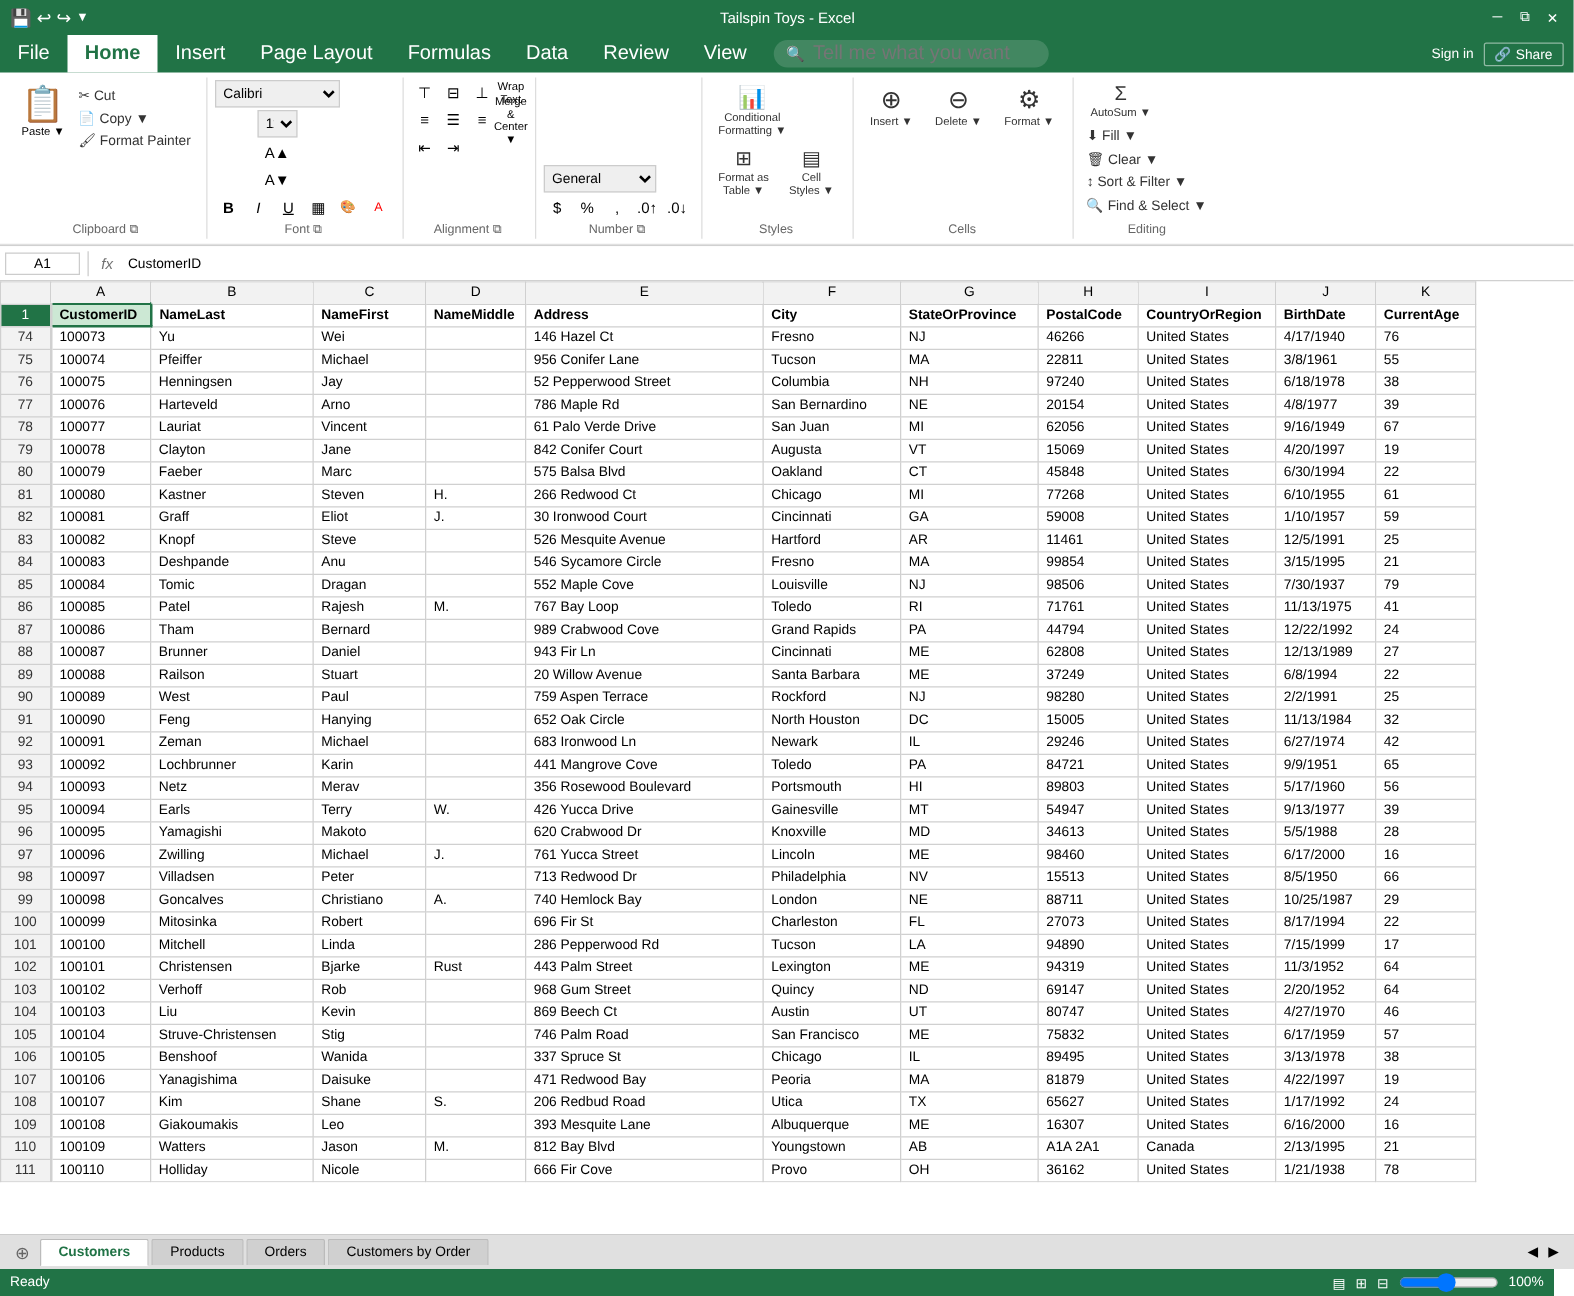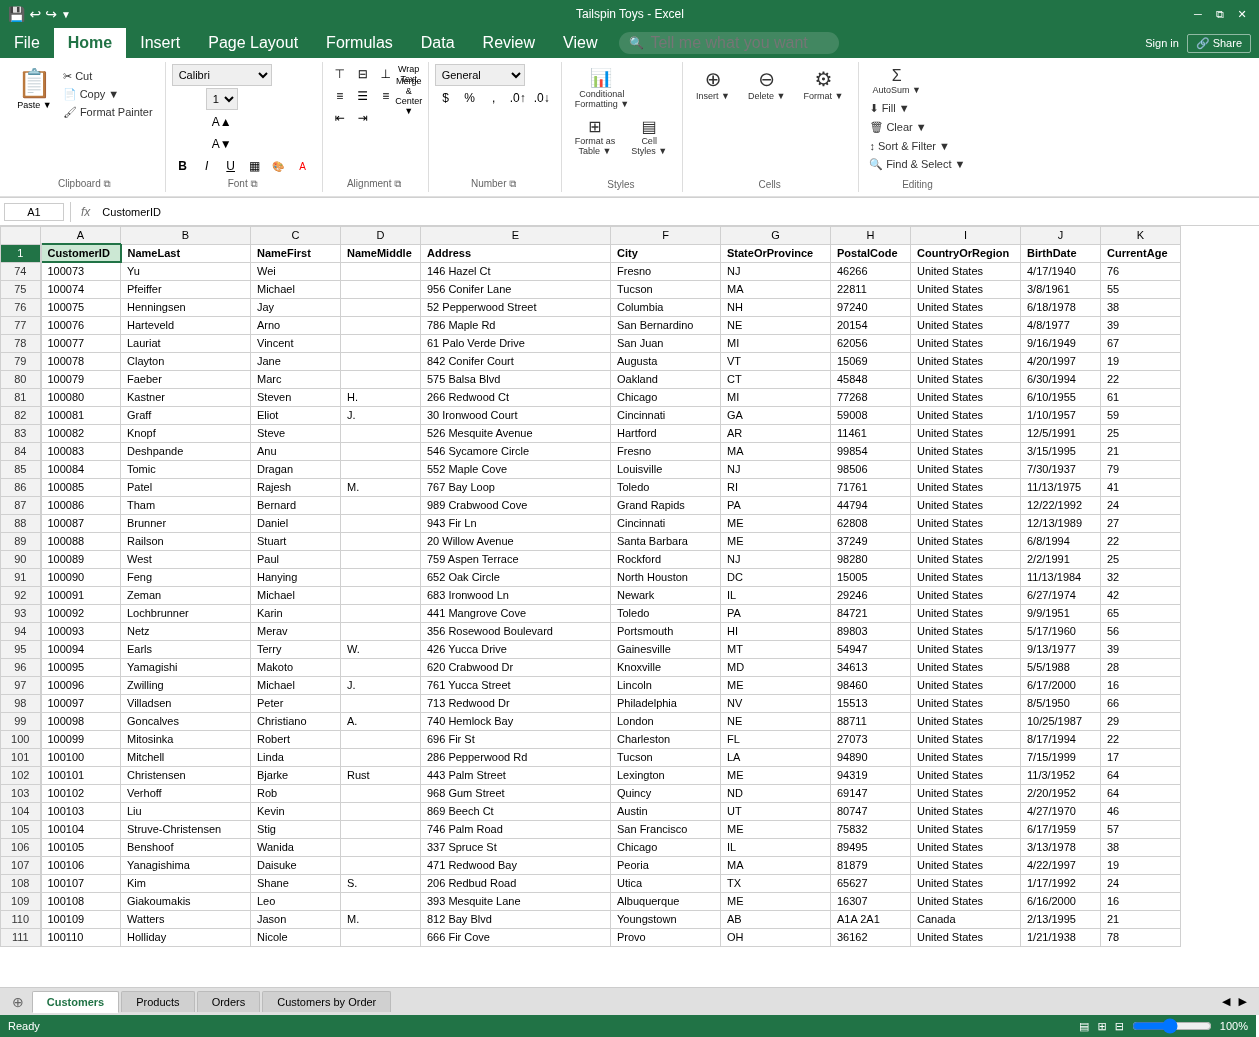--- a/index.html
+++ b/index.html
@@ -56,21 +56,21 @@
     .col-d { width: 80px; min-width: 80px; }
     .col-e { width: 190px; min-width: 190px; }
     .col-f { width: 110px; min-width: 110px; }
     .col-g { width: 110px; min-width: 110px; }
     .col-h { width: 80px; min-width: 80px; }
     .col-i { width: 110px; min-width: 110px; }
     .col-j { width: 80px; min-width: 80px; }
     .col-k { width: 80px; min-width: 80px; }
 
     
-    #status-bar { background: #217346; color: white; height: 22px; display: flex; align-items: center; justify-content: space-between; padding: 0 8px; font-size: 11px; position: fixed; bottom: 0; left: 0; right: 3px; }
+    #status-bar { background: #217346; color: white; height: 22px; display: flex; align-items: center; justify-content: space-between; padding: 0 8px; font-size: 11px; position: fixed; bottom: 0; left: 0; right: 16px; }
     #sheet-tabs { background: #e0e0e0; height: 28px; display: flex; align-items: center; padding: 0 4px; border-top: 1px solid #ccc; position: fixed; bottom: 22px; left: 0; right: 0; }
     .sheet-tab { padding: 4px 14px; background: #d0d0d0; border: 1px solid #bbb; border-bottom: none; font-size: 11px; cursor: pointer; margin-right: 2px; border-radius: 2px 2px 0 0; }
     .sheet-tab.active { background: #fff; color: #217346; font-weight: 600; border-bottom: 1px solid #fff; }
     .sheet-tab-add { padding: 4px 8px; cursor: pointer; font-size: 14px; color: #666; }
 
     .font-combo { font-size: 11px; border: 1px solid #ccc; padding: 1px 2px; width: 100px; height: 22px; }
     .font-size-combo { font-size: 11px; border: 1px solid #ccc; padding: 1px 2px; width: 32px; height: 22px; }
     .font-btn { width: 22px; height: 20px; border: 1px solid transparent; background: transparent; cursor: pointer; font-size: 12px; display: flex; align-items: center; justify-content: center; border-radius: 2px; }
 
     .align-row { display: flex; gap: 1px; }
@@ -192,21 +192,21 @@
         </div>
         <div class="align-row">
           <button class="align-btn">⇤</button>
           <button class="align-btn">⇥</button>
         </div>
       </div>
       <div class="ribbon-group-label">Alignment ⧉</div>
     </div>
 
     <div class="ribbon-group">
-      <div class="ribbon-group-content" style="flex-direction:column; gap:2px;">
+      <div class="ribbon-group-content" style="flex-direction:column; gap:2px;justify-content:flex-end;">
         <select class="number-combo">
           <option>General</option>
         </select>
         <div style="display:flex; gap:2px;">
           <button class="align-btn">$</button>
           <button class="align-btn">%</button>
           <button class="align-btn">,</button>
           <button class="align-btn">.0↑</button>
           <button class="align-btn">.0↓</button>
         </div>

